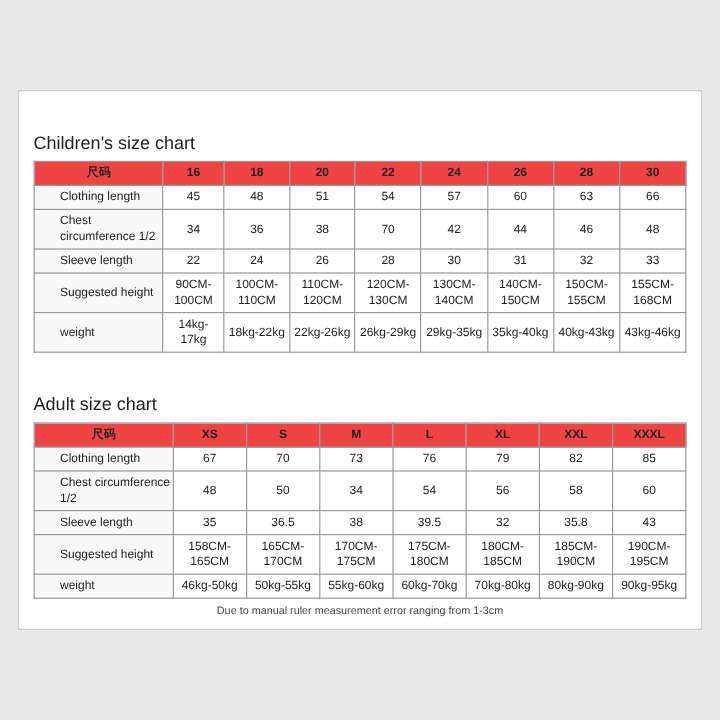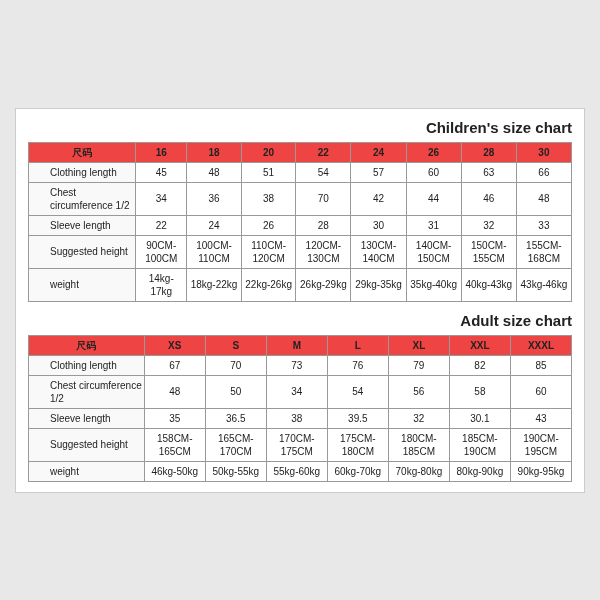--- a/index.html
+++ b/index.html
@@ -12,25 +12,26 @@
       height: 600px;
       font-family: Arial, sans-serif;
     }
     .chart-container {
       background: #fff;
       border: 1px solid #ccc;
       padding: 10px 12px;
       width: 570px;
     }
     .chart-title {
-      text-align: right;
+      text-align: left;
       font-size: 15px;
-      font-weight: bold;
+      font-weight: normal;
       margin-bottom: 6px;
       color: #222;
+      margin-top: 25px;
     }
     table {
       width: 100%;
       border-collapse: collapse;
       font-size: 10px;
     }
     th, td {
       border: 1px solid #999;
       text-align: center;
       padding: 3px 2px;
@@ -173,21 +174,21 @@
           <td>58</td>
           <td>60</td>
         </tr>
         <tr>
           <td class="row-label">Sleeve length</td>
           <td>35</td>
           <td>36.5</td>
           <td>38</td>
           <td>39.5</td>
           <td>32</td>
-          <td>30.1</td>
+          <td>35.8</td>
           <td>43</td>
         </tr>
         <tr>
           <td class="row-label">Suggested height</td>
           <td>158CM-165CM</td>
           <td>165CM-170CM</td>
           <td>170CM-175CM</td>
           <td>175CM-180CM</td>
           <td>180CM-185CM</td>
           <td>185CM-190CM</td>
@@ -199,13 +200,14 @@
           <td>50kg-55kg</td>
           <td>55kg-60kg</td>
           <td>60kg-70kg</td>
           <td>70kg-80kg</td>
           <td>80kg-90kg</td>
           <td>90kg-95kg</td>
         </tr>
       </tbody>
   </table>
 
+  <div class="footer-note">Due to manual ruler measurement error ranging from 1-3cm</div>
 </div>
 
 </body></html>

